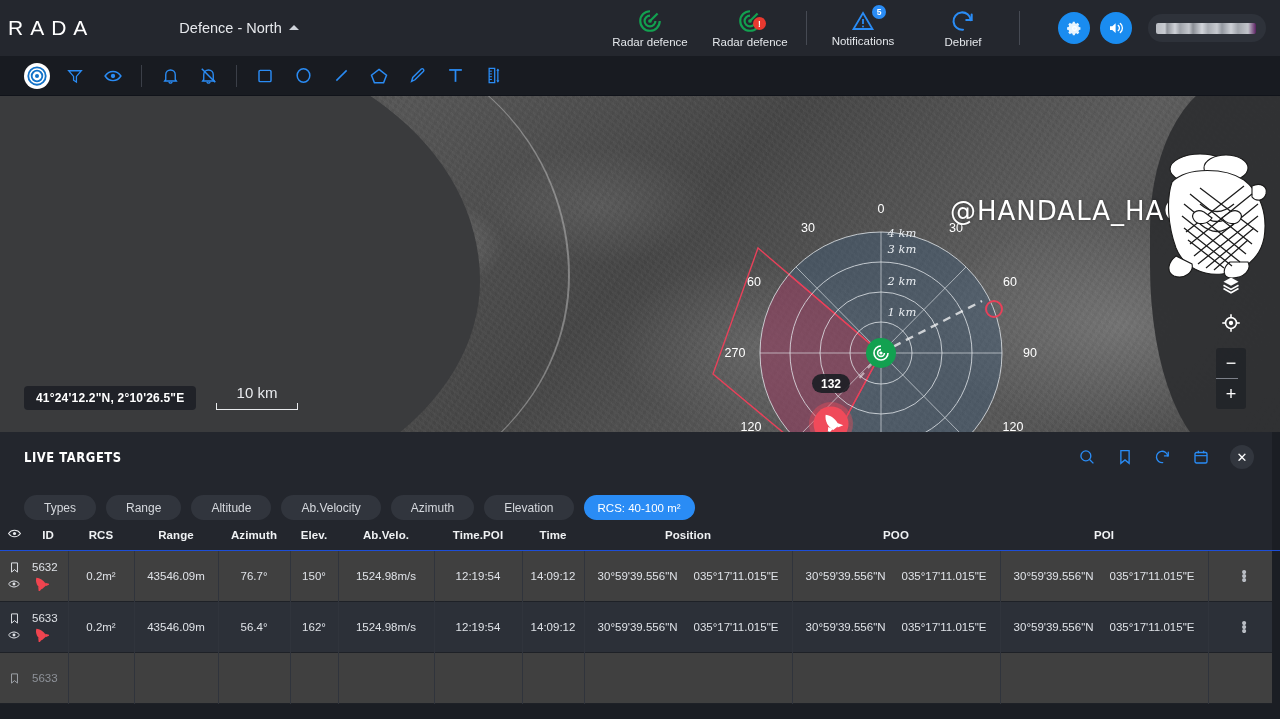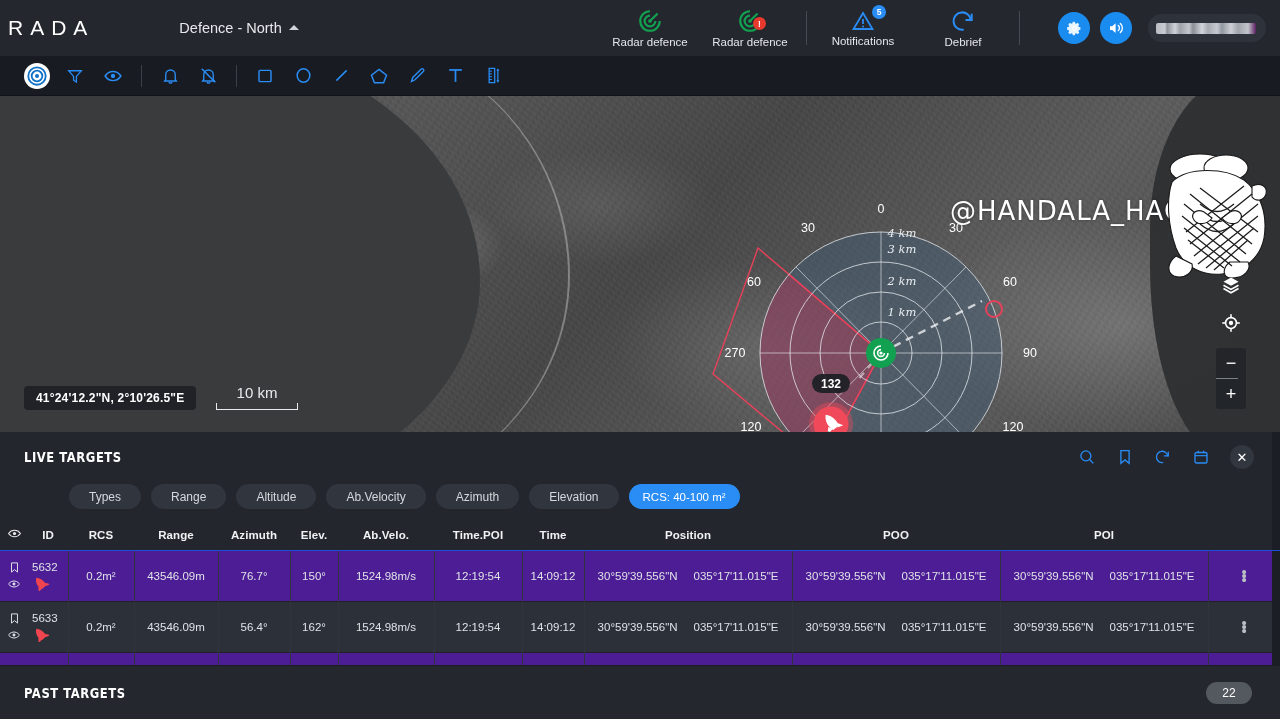--- a/index.html
+++ b/index.html
@@ -189,39 +189,39 @@
   .panel-actions {
     position: absolute; right: 18px; top: 12px;
     display: flex; align-items: center; gap: 12px;
   }
   .pa-btn { width: 26px; height: 26px; display: flex; align-items: center; justify-content: center; cursor: pointer; }
   .close-btn {
     width: 24px; height: 24px; border-radius: 50%; background: #32363e;
     display: flex; align-items: center; justify-content: center; cursor: pointer;
     color: #fff; font-size: 13px; margin-left: 4px;
   }
-  .chips { display: flex; align-items: flex-start; gap: 10px; padding: 0 24px; height: 36px; margin-left: 45px; }
+  .chips { display: flex; align-items: flex-end; gap: 10px; padding: 0 24px; height: 36px; }
   .chip {
     height: 25px; border-radius: 13px; background: #31353d; color: #d5d8dd;
     font-size: 12px; display: flex; align-items: center; padding: 0 20px;
     cursor: pointer; white-space: nowrap;
   }
   .chip.on { background: #2a8cf5; color: #fff; font-size: 11.5px; padding: 0 14px; }
 
   table.lt { width: 1280px; border-collapse: collapse; table-layout: fixed; }
   table.lt th {
     height: 30px; font-size: 11.5px; font-weight: bold; color: #f0f2f4;
     text-align: center; vertical-align: middle; letter-spacing: .1px;
   }
   .thead-row { border-bottom: 1px solid #1d4ed8; }
   table.lt td {
     height: 51px; font-size: 11.5px; color: #dfe2e7; text-align: center;
     vertical-align: middle; border-right: 1px solid #30343c;
   }
-  table.lt tr.row { background: #4c1d95; border-bottom: 1px solid #1e2127; }
+  table.lt tr.row { background: #404040; border-bottom: 1px solid #1e2127; }
   table.lt tr.row.alt { background: #2c3038; }
   td.noborder { border-right: none !important; }
   .idcell { display: flex; flex-direction: column; align-items: flex-start; gap: 1px; padding-left: 4px; }
   .iconcol { display: flex; flex-direction: column; align-items: center; gap: 3px; }
   .pos2 { display: flex; justify-content: center; gap: 16px; white-space: nowrap; }
   .kebab { color: #b9bdc4; font-size: 15px; letter-spacing: 0; cursor: pointer; line-height: 4px; }
   .row-clip { position: relative; height: 182px; overflow: hidden; }
 
   
   .past {
@@ -802,18 +802,14 @@
             <td></td>
             <td></td>
             <td class="noborder"></td>
           </tr>
 
         </tbody>
       </table>
     </div>
   </div>
 
-  <div class="past">
-    <div class="past-title">PAST TARGETS</div>
-    <div class="past-count">22</div>
-  </div>
 
 </div>
 
 </body></html>

